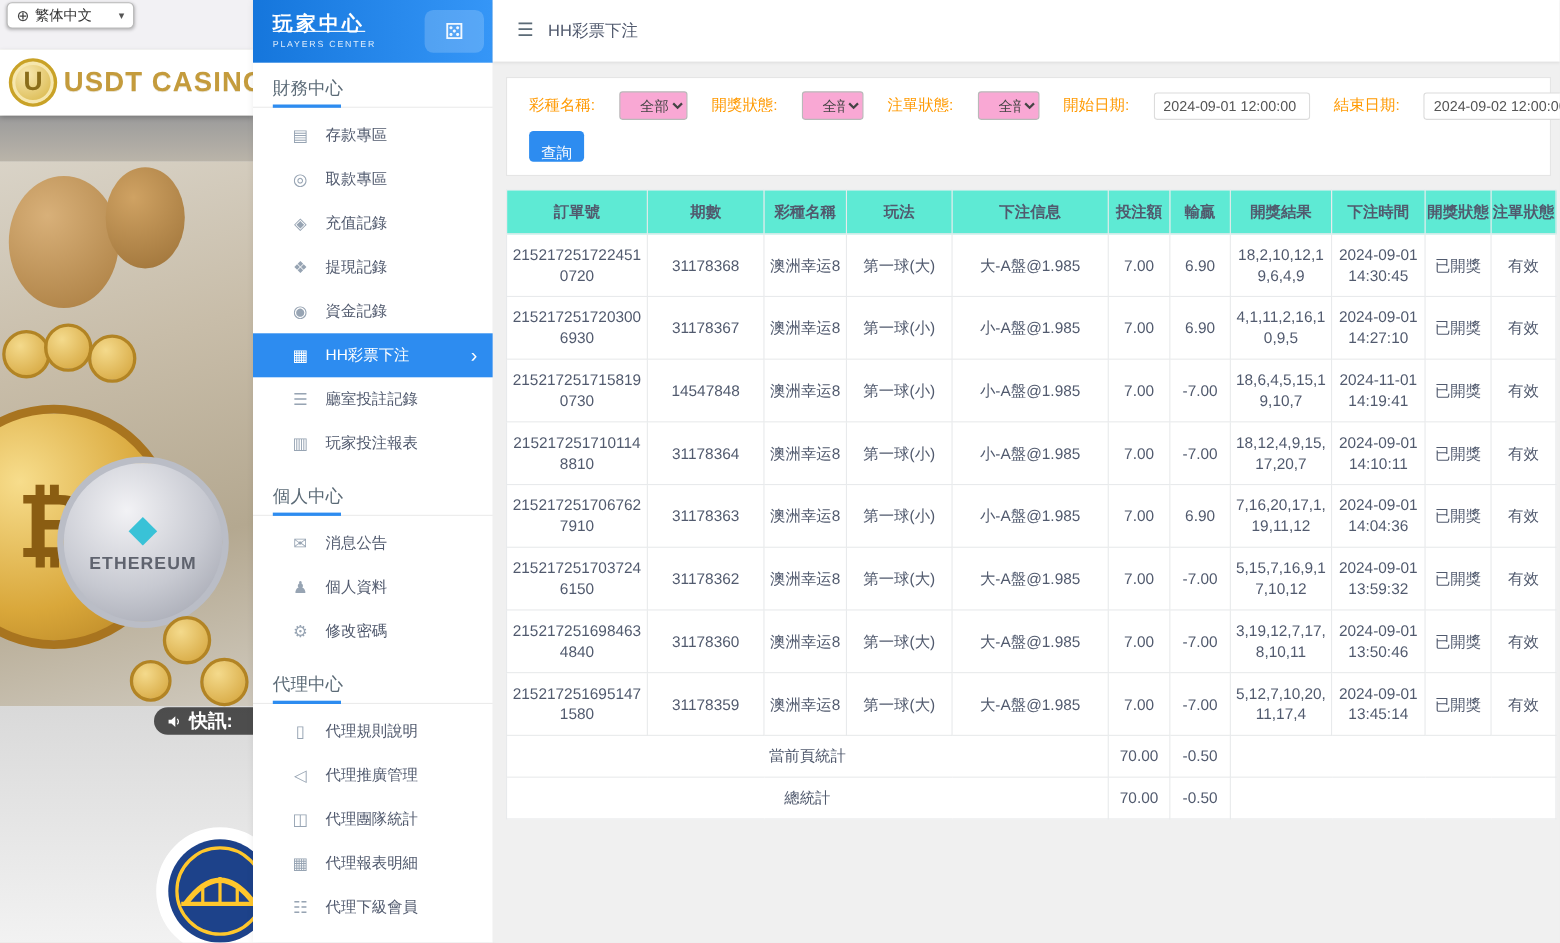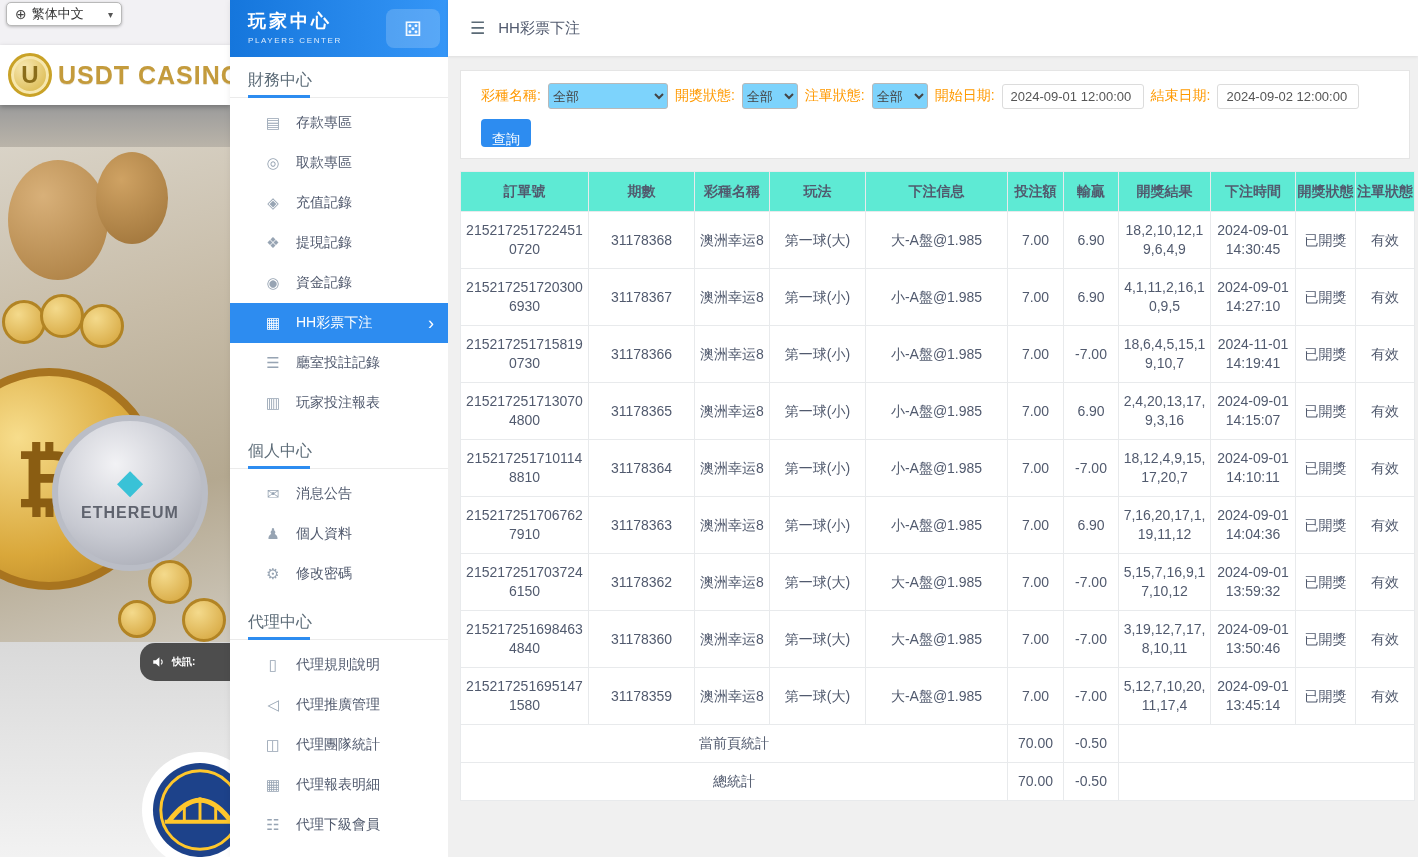--- a/index.html
+++ b/index.html
@@ -43,34 +43,34 @@
   .logo-bar { position:absolute; left:0; top:45px; width:230px; height:60px; background:#fff;
               box-shadow:0 2px 5px rgba(0,0,0,.25); display:flex; align-items:center; gap:6px; padding-left:8px; }
   .logo-circle { width:44px; height:44px; border-radius:50%; flex:none;
                  border:3px solid #c9a227; box-shadow:inset 0 0 0 3px #f6e7ae;
                  background:radial-gradient(circle at 35% 30%,#f7e7b0,#d4af37);
                  display:flex; align-items:center; justify-content:center;
                  font-size:24px; font-weight:bold; color:#8a6d1a; }
   .logo-text { font-size:25px; font-weight:800; letter-spacing:1px; color:#c49b3c;
                text-shadow:0 1px 0 #8a6d1a33; white-space:nowrap; }
 
-  .news-pill { position:absolute; left:140px; top:643px; width:92px; height:38px;
+  .news-pill { position:absolute; left:140px; top:643px; width:92px; height:25px;
                background:rgba(45,45,45,.82); border-radius:15px 0 0 15px; color:#fff;
                display:flex; align-items:center; gap:6px; padding-left:11px;
-               font-size:10px; font-weight:bold; cursor:pointer; }
+               font-size:17px; font-weight:bold; cursor:pointer; }
 
   .team-disc { position:absolute; left:142px; top:752px; width:116px; height:116px; border-radius:50%;
                background:#fff; display:flex; align-items:center; justify-content:center; }
 
   
   .sidebar { position:absolute; left:230px; top:0; width:218px; height:857px; background:#fff;
              box-shadow:2px 0 8px rgba(0,0,0,.12); }
   .sidebar-header { height:57px; padding:9px 0 0 18px; position:relative;
                     background:linear-gradient(90deg,#1576dc,#3596f7); }
-  .sb-title { color:#fff; font-size:18px; font-weight:bold; letter-spacing:3px; }
+  .sb-title { color:#fff; font-size:18px; font-weight:bold; letter-spacing:3px;text-decoration:underline; }
   .sb-sub { color:rgba(255,255,255,.85); font-size:8px; letter-spacing:1.6px; margin-top:3px; }
   .sb-badge { position:absolute; right:8px; top:9px; width:54px; height:39px; border-radius:8px;
               background:rgba(255,255,255,.18); display:flex; align-items:center; justify-content:center;
               color:rgba(255,255,255,.92); font-size:20px; }
 
   .section-title { padding:13px 18px 6px; font-size:16px; color:#5c6b77; position:relative;
                    border-bottom:1px solid #ebebeb; }
   .section-title::after { content:""; position:absolute; left:18px; bottom:-1px; width:62px; height:3px; background:#2d8cf0; }
   .menu-list { padding:5px 0; }
   .menu-item { position:relative; height:40px; display:flex; align-items:center; padding-left:34px;
@@ -82,24 +82,24 @@
   .menu-item.active .chev { display:block; }
 
   
   .main { position:absolute; left:448px; top:0; width:970px; height:857px; background:#f0f0f0; }
   .topbar { height:56px; background:#fff; display:flex; align-items:center; gap:13px;
             padding-left:22px; box-shadow:0 1px 3px rgba(0,0,0,.08); }
   .hamburger { font-size:17px; color:#5c6b77; cursor:pointer; }
   .page-title { font-size:15px; color:#515a6e; }
 
   .filter-card { margin:14px 8px 0 12px; background:#fff; border:1px solid #e5e5e5; padding:12px 20px 10px; }
-  .filter-row { display:flex; align-items:center; gap:7px; white-space:nowrap; }
+  .filter-row { display:flex; align-items:center; gap:22px; white-space:nowrap; }
   .f-label { color:#ff9900; font-size:14px; }
-  .f-select { height:26px; border:1px solid #b9b9b9; border-radius:3px; background:#7dd3fc;
-              font-size:13px; color:#444; font-family:inherit; }
+  .f-select { height:26px; border:1px solid #b9b9b9; border-radius:3px; background:#f9a8d4;
+              font-size:13px; color:#444; font-family:inherit;padding-left:14px; }
   .f-select.wide { width:120px; } .f-select.small { width:56px; }
   .f-date { width:142px; height:25px; border:1px solid #dcdcdc; border-radius:3px; padding:0 8px;
             font-size:13px; color:#555; font-family:inherit; }
   .query-btn { margin-top:10px; min-width:42px; height:28px; padding:12px 11px; border:none; border-radius:4px;
                background:#2d8cf0; color:#fff; font-size:14px; font-family:inherit; cursor:pointer; }
 
   .table-card { margin:12px 3px 0 12px; background:#fff; }
   table { width:100%; border-collapse:collapse; table-layout:fixed; }
   th { background:#5eead4; border:1px solid #e8eaec; height:40px; padding:0 1px;
        font-size:14px; font-weight:bold; color:#515a6e; }
@@ -389,45 +389,32 @@
             <td>7.00</td>
             <td>6.90</td>
             <td class="c-break">4,1,11,2,16,10,9,5</td>
             <td>2024-09-01 14:27:10</td>
             <td>已開獎</td>
             <td>有效</td>
           </tr>
 
           <tr>
             <td class="c-break">2152172517158190730</td>
-            <td>31178366</td>
+            <td>14547848</td>
             <td>澳洲幸运8</td>
             <td>第一球(小)</td>
             <td>小-A盤@1.985</td>
             <td>7.00</td>
             <td>-7.00</td>
             <td class="c-break">18,6,4,5,15,19,10,7</td>
             <td>2024-11-01 14:19:41</td>
             <td>已開獎</td>
             <td>有效</td>
           </tr>
 
-          <tr>
-            <td class="c-break">2152172517130704800</td>
-            <td>31178365</td>
-            <td>澳洲幸运8</td>
-            <td>第一球(小)</td>
-            <td>小-A盤@1.985</td>
-            <td>7.00</td>
-            <td>6.90</td>
-            <td class="c-break">2,4,20,13,17,9,3,16</td>
-            <td>2024-09-01 14:15:07</td>
-            <td>已開獎</td>
-            <td>有效</td>
-          </tr>
 
           <tr>
             <td class="c-break">2152172517101148810</td>
             <td>31178364</td>
             <td>澳洲幸运8</td>
             <td>第一球(小)</td>
             <td>小-A盤@1.985</td>
             <td>7.00</td>
             <td>-7.00</td>
             <td class="c-break">18,12,4,9,15,17,20,7</td>

